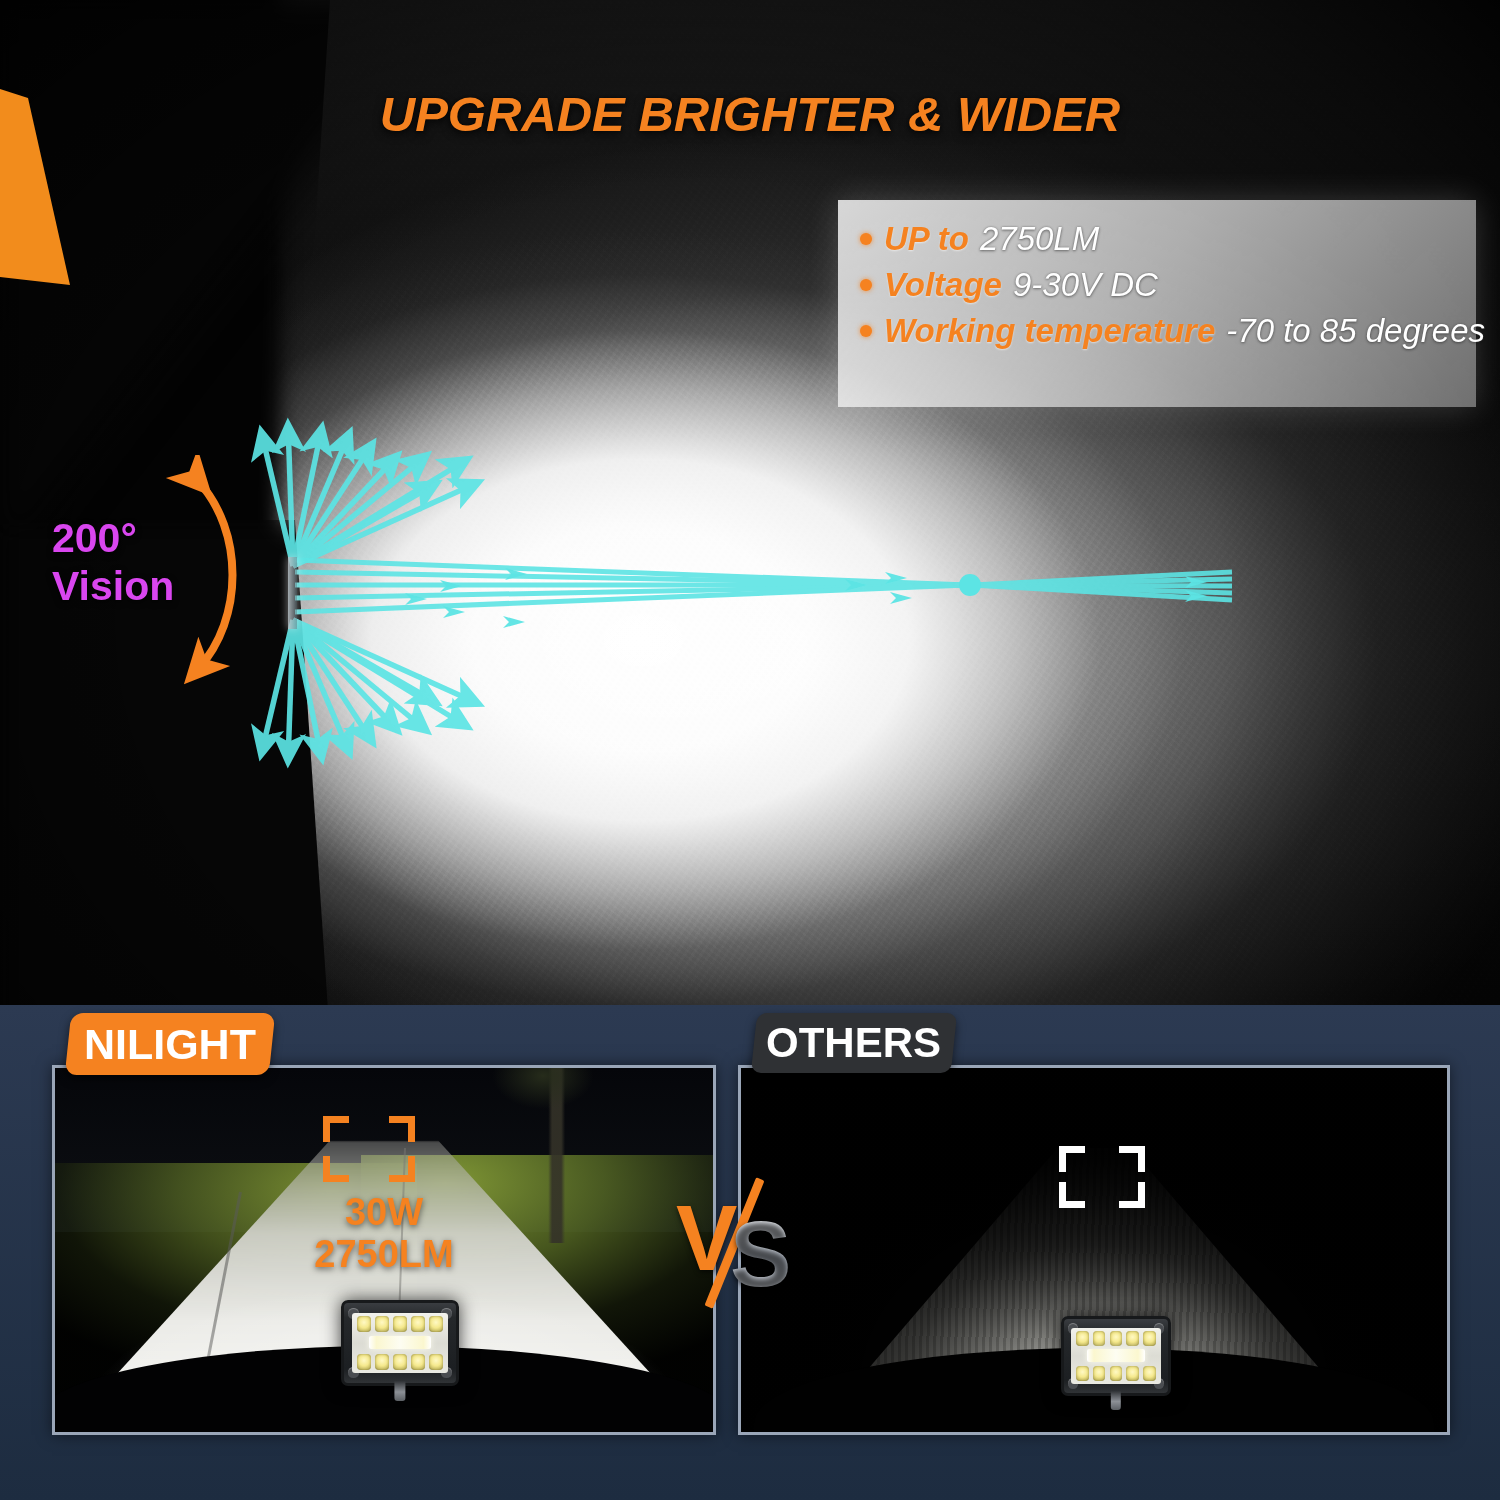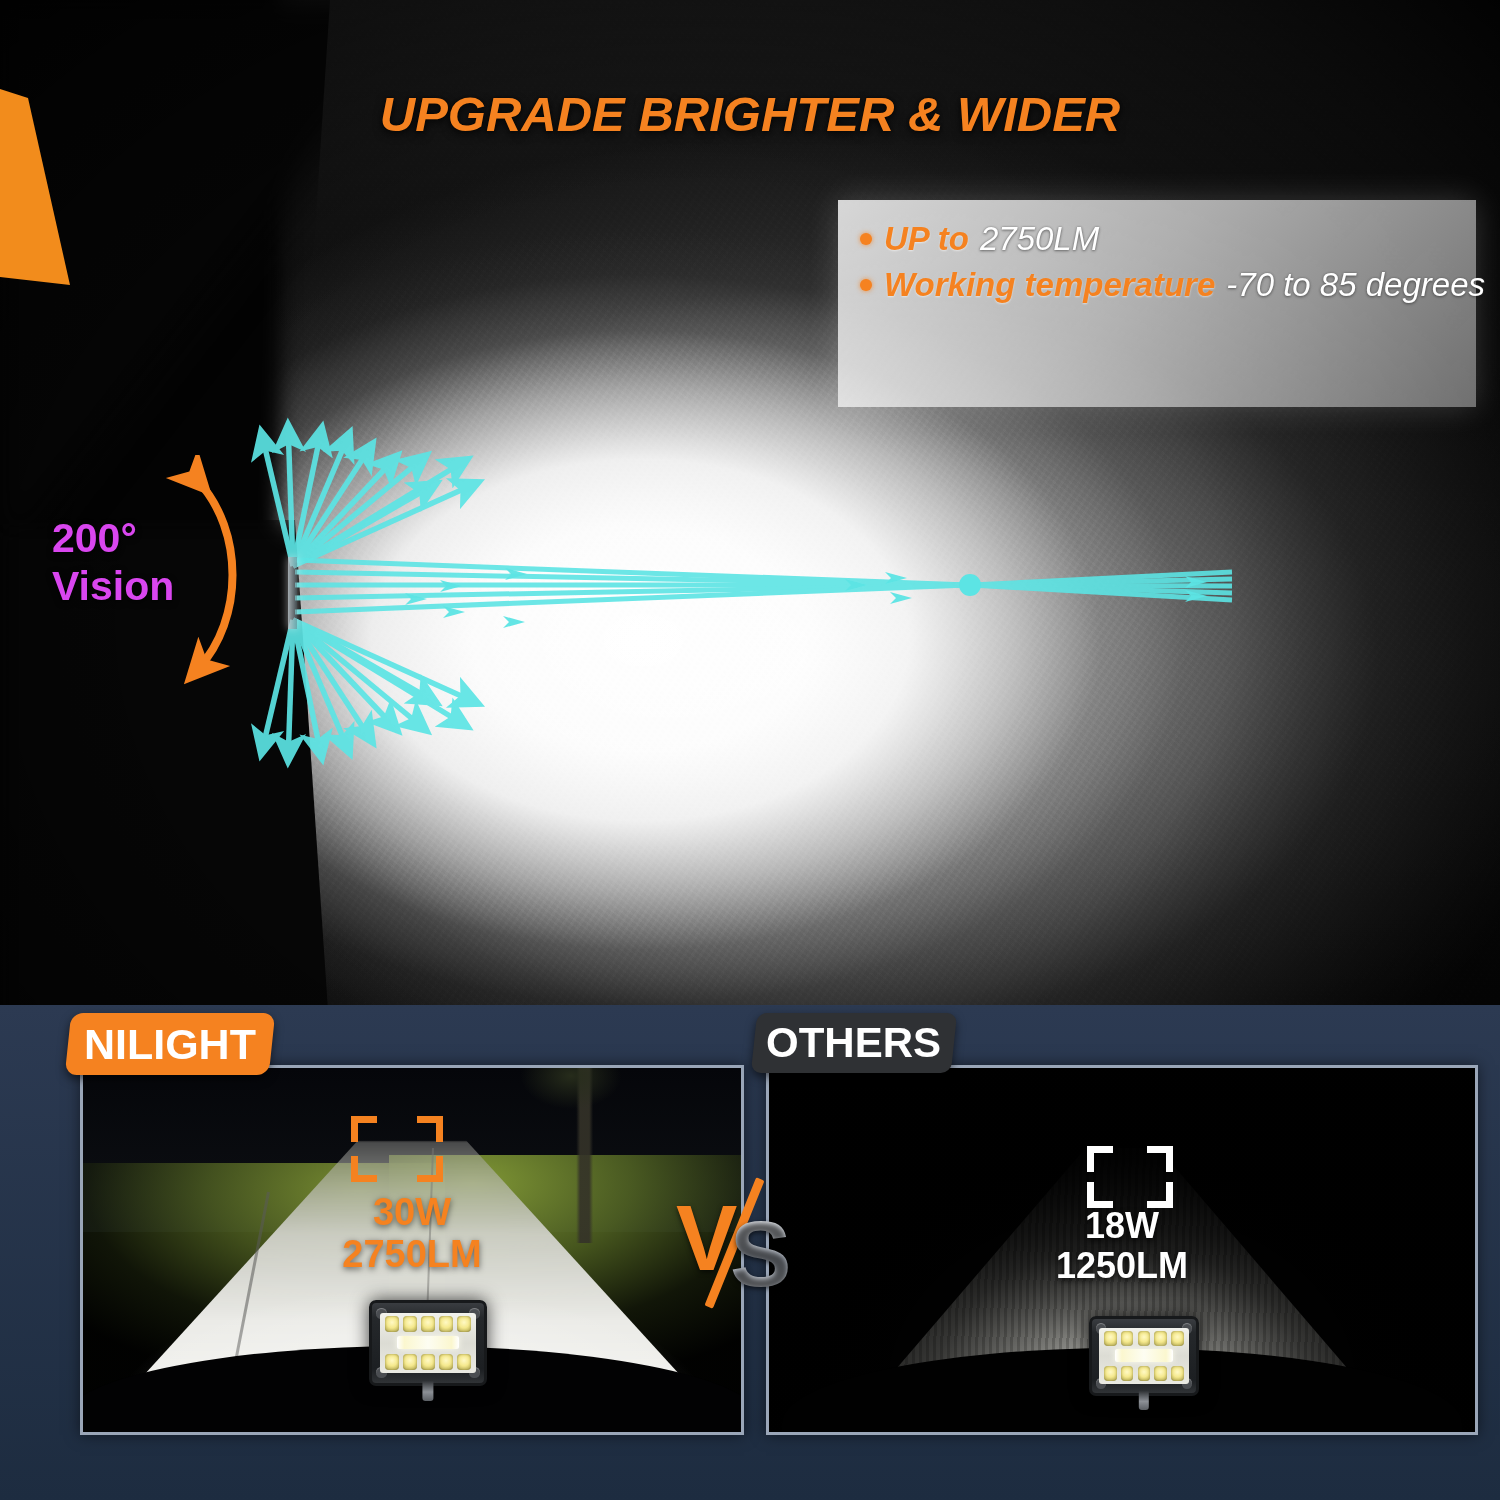--- a/index.html
+++ b/index.html
@@ -124,21 +124,20 @@
   #bottom {
     position:absolute; left:0; top:1005px; width:1500px; height:495px;
     background:linear-gradient(180deg,#2b3executive 0%,#22304a 100%);
     background:linear-gradient(180deg,#2c3a52 0%,#1d2c40 100%);
   }
   .photo-frame {
     position:absolute; top:1065px;
     border:3px solid #9aa6b8;
     overflow:hidden;
     box-shadow:0 0 14px rgba(0,0,0,.5);
-    margin-left:28px;
   }
   #frame-nilight { left:52px; width:664px; height:370px; }
   #frame-others  { left:738px; width:712px; height:370px; }
 
   
   .scene { position:absolute; inset:0; background:#000; }
   #nl-sky {
     position:absolute; left:0; top:0; width:100%; height:45%;
     background:linear-gradient(180deg,#05060a 0%, #0a0c10 60%, #0d1014 100%);
   }
@@ -317,20 +316,25 @@
 
   <div id="corner-ribbon"></div>
 
   <div id="hero-title">UPGRADE BRIGHTER &amp; WIDER</div>
 
   <div id="spec-panel">
     <div class="spec-row">
       <i class="spec-dot"></i>
       <span class="spec-label">UP to</span>
       <span class="spec-value">2750LM</span>
+    </div>
+    <div class="spec-row">
+      <i class="spec-dot"></i>
+      <span class="spec-label">Voltage</span>
+      <span class="spec-value">9-30V DC</span>
     </div>
     <div class="spec-row">
       <i class="spec-dot"></i>
       <span class="spec-label">Working temperature</span>
       <span class="spec-value">-70 to 85 degrees</span>
     </div>
   </div>
 
   <svg id="beams" viewBox="0 0 1500 1005">
     <defs>
@@ -470,22 +474,20 @@
     <div id="ot-darkedge"></div>
     <div id="ot-hood"></div>
 
     <div class="focus" id="ot-focus">
       <span class="tl"></span>
         <span class="tr"></span>
         <span class="bl"></span>
         <span class="br"></span>
     </div>
 
-    <div class="lum-text" id="ot-lum">18W
-1250LM</div>
 
     <div class="pod" id="ot-pod">
       <div class="pod-body">
         <div class="pod-screw" style="left:4%;top:6%"></div>
         <div class="pod-screw" style="right:4%;top:6%"></div>
         <div class="pod-screw" style="left:4%;bottom:6%"></div>
         <div class="pod-screw" style="right:4%;bottom:6%"></div>
         <div class="pod-lens">
           <div class="pod-row top">
             <i class="pod-led"></i>

